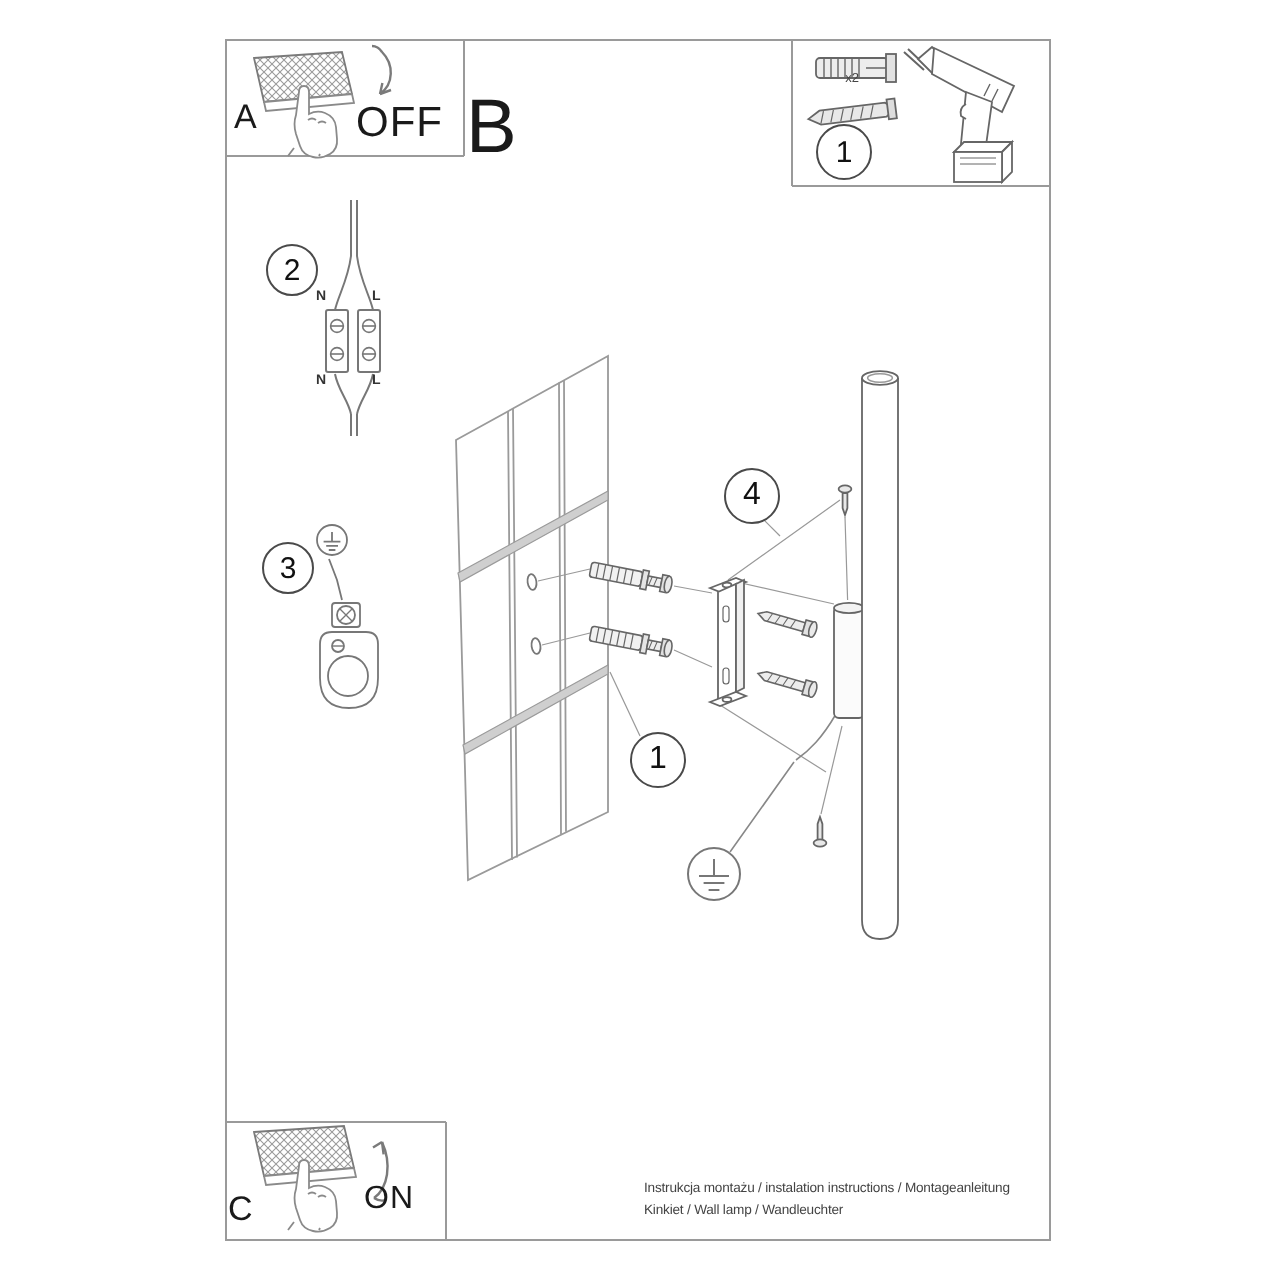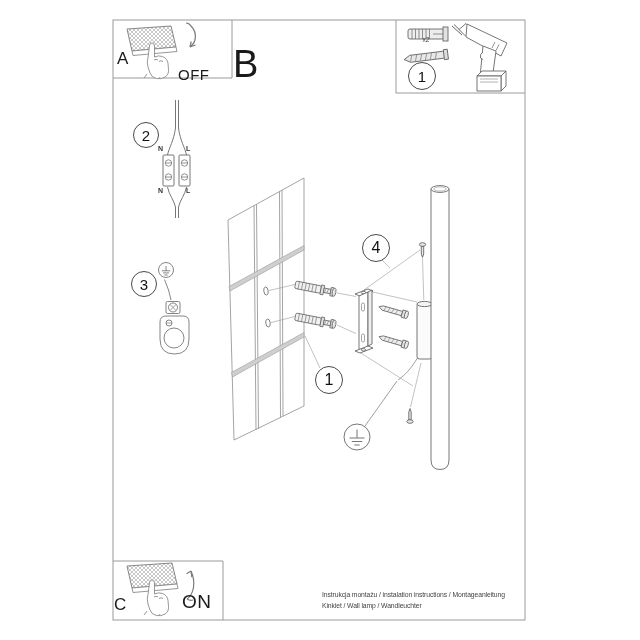--- a/index.html
+++ b/index.html
@@ -1,24 +1,24 @@
 <!DOCTYPE html>
 <html><head>
 <meta charset="utf-8">
 <style>
   html,body{margin:0;padding:0;background:#ffffff;}
   .stage{position:relative;width:640px;height:640px;background:#ffffff;overflow:hidden;
          font-family:"Liberation Sans",sans-serif;}
   .stage svg{position:absolute;left:0;top:0;}
   .t{position:absolute;color:#1a1a1a;line-height:1;white-space:nowrap;}
   .t-a{left:117px;top:50px;font-size:17px;}
-  .t-off{left:178px;top:51px;font-size:15px;letter-spacing:.5px;margin-top:16px;}
+  .t-off{left:178px;top:51px;font-size:21px;letter-spacing:.5px;}
   .t-b{left:233px;top:45px;font-size:38px;}
   .t-c{left:114px;top:596px;font-size:17px;}
-  .t-on{left:182px;top:592px;font-size:19px;letter-spacing:.5px;}
+  .t-on{left:182px;top:592px;font-size:16px;letter-spacing:.5px;}
   .t-x2{left:419px;top:37px;width:14px;text-align:center;font-size:6.5px;color:#444;}
   .nl{font-size:7px;font-weight:bold;color:#333;}
   .n-top{left:158px;top:145px;} .l-top{left:186px;top:145px;}
   .n-bot{left:158px;top:187px;} .l-bot{left:186px;top:187px;}
   .foot{color:#444;font-size:6.8px;letter-spacing:-0.1px;}
   .foot1{left:322px;top:592px;} .foot2{left:322px;top:603px;}
   .circ{position:absolute;border:1.2px solid #4a4a4a;border-radius:50%;background:#fff;
         display:flex;align-items:center;justify-content:center;color:#111;}
   .circ-parts{left:408px;top:62px;width:26px;height:26px;font-size:15px;}
   .circ-2{left:133px;top:122px;width:24px;height:24px;font-size:15px;}

